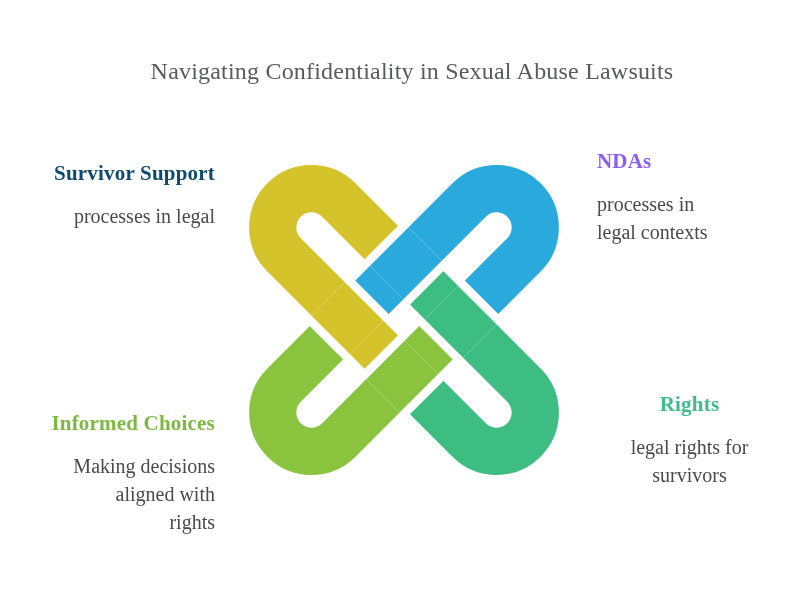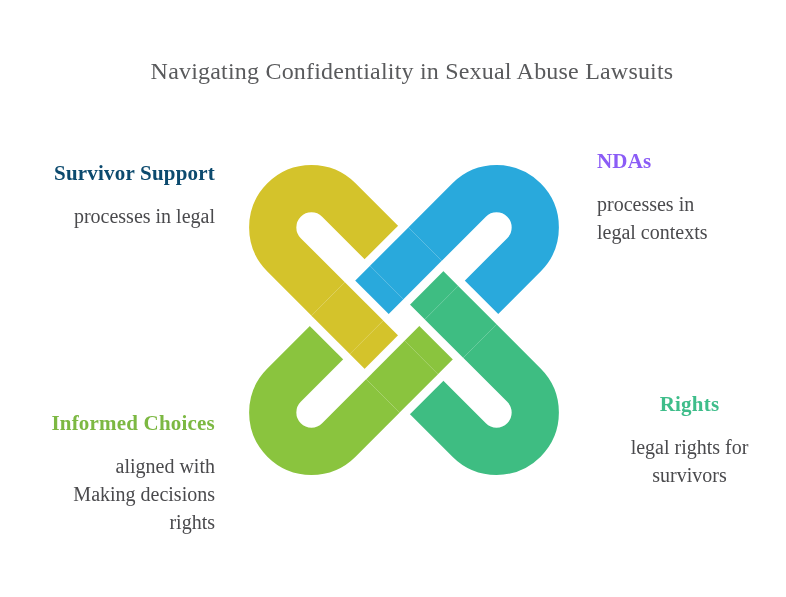--- a/index.html
+++ b/index.html
@@ -63,22 +63,22 @@
     <div class="h c-blue">NDAs</div>
     <div class="b">
       <div>processes in</div>
       <div>legal contexts</div>
     </div>
   </div>
 
   <div class="block bl">
     <div class="h c-lime">Informed Choices</div>
     <div class="b">
+      <div>Making decisions</div>
       <div>aligned with</div>
-      <div>Making decisions</div>
       <div>rights</div>
     </div>
   </div>
 
   <div class="block br">
     <div class="h c-green">
       <div>Rights</div>
     </div>
     <div class="b">
       <div>legal rights for</div>

